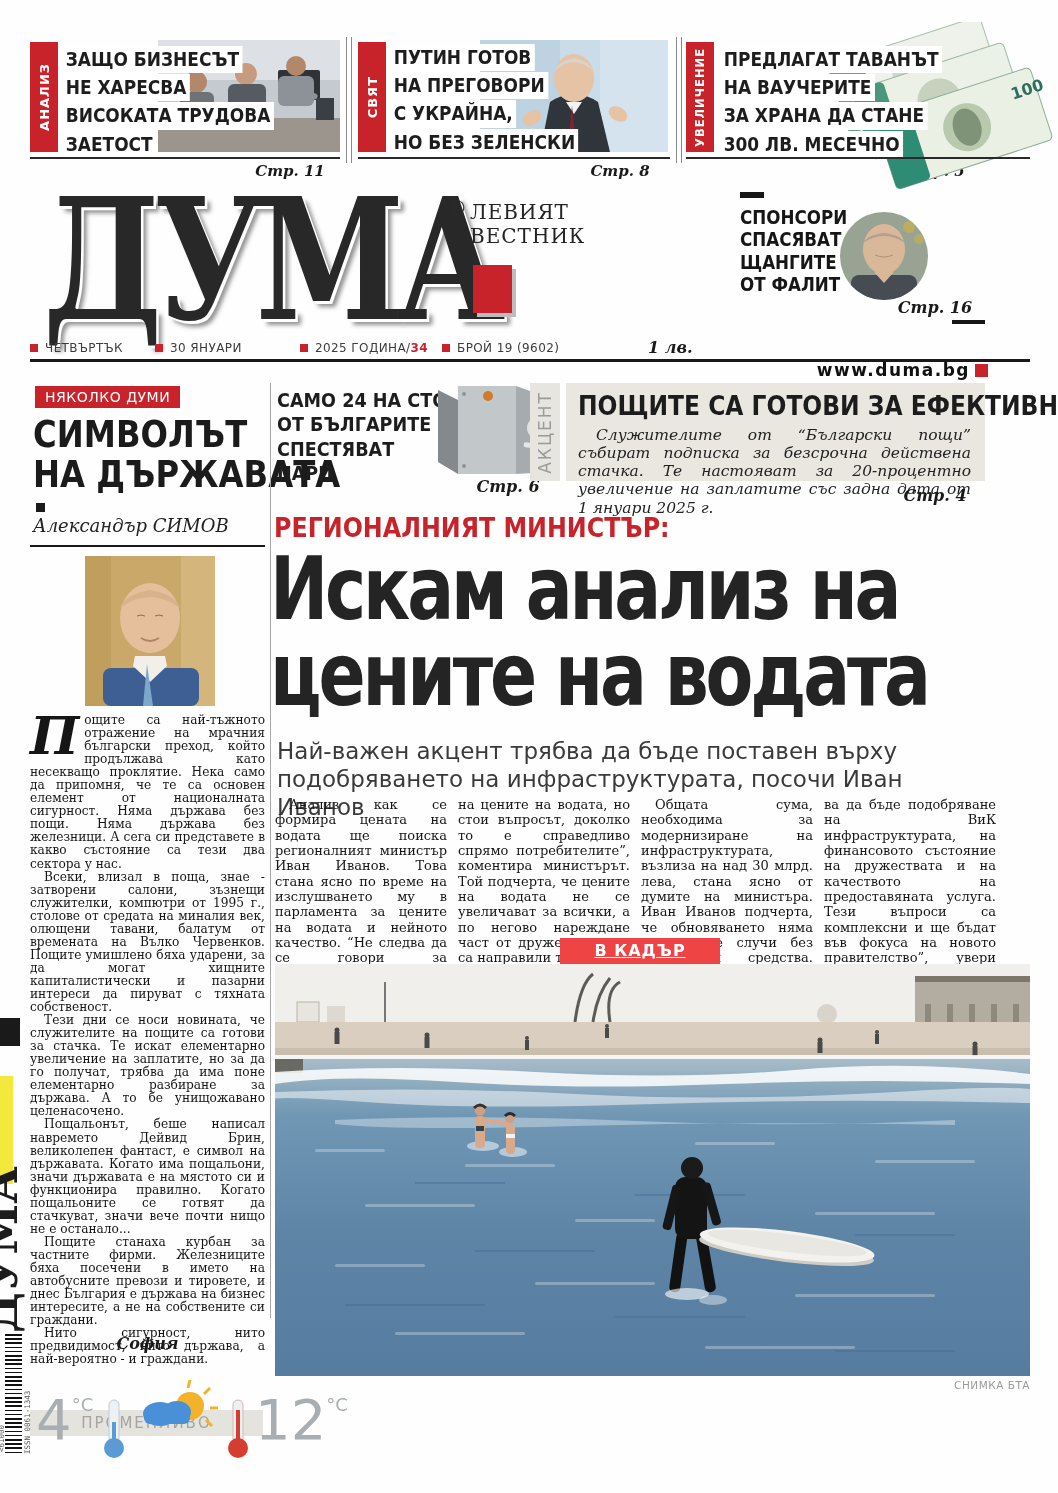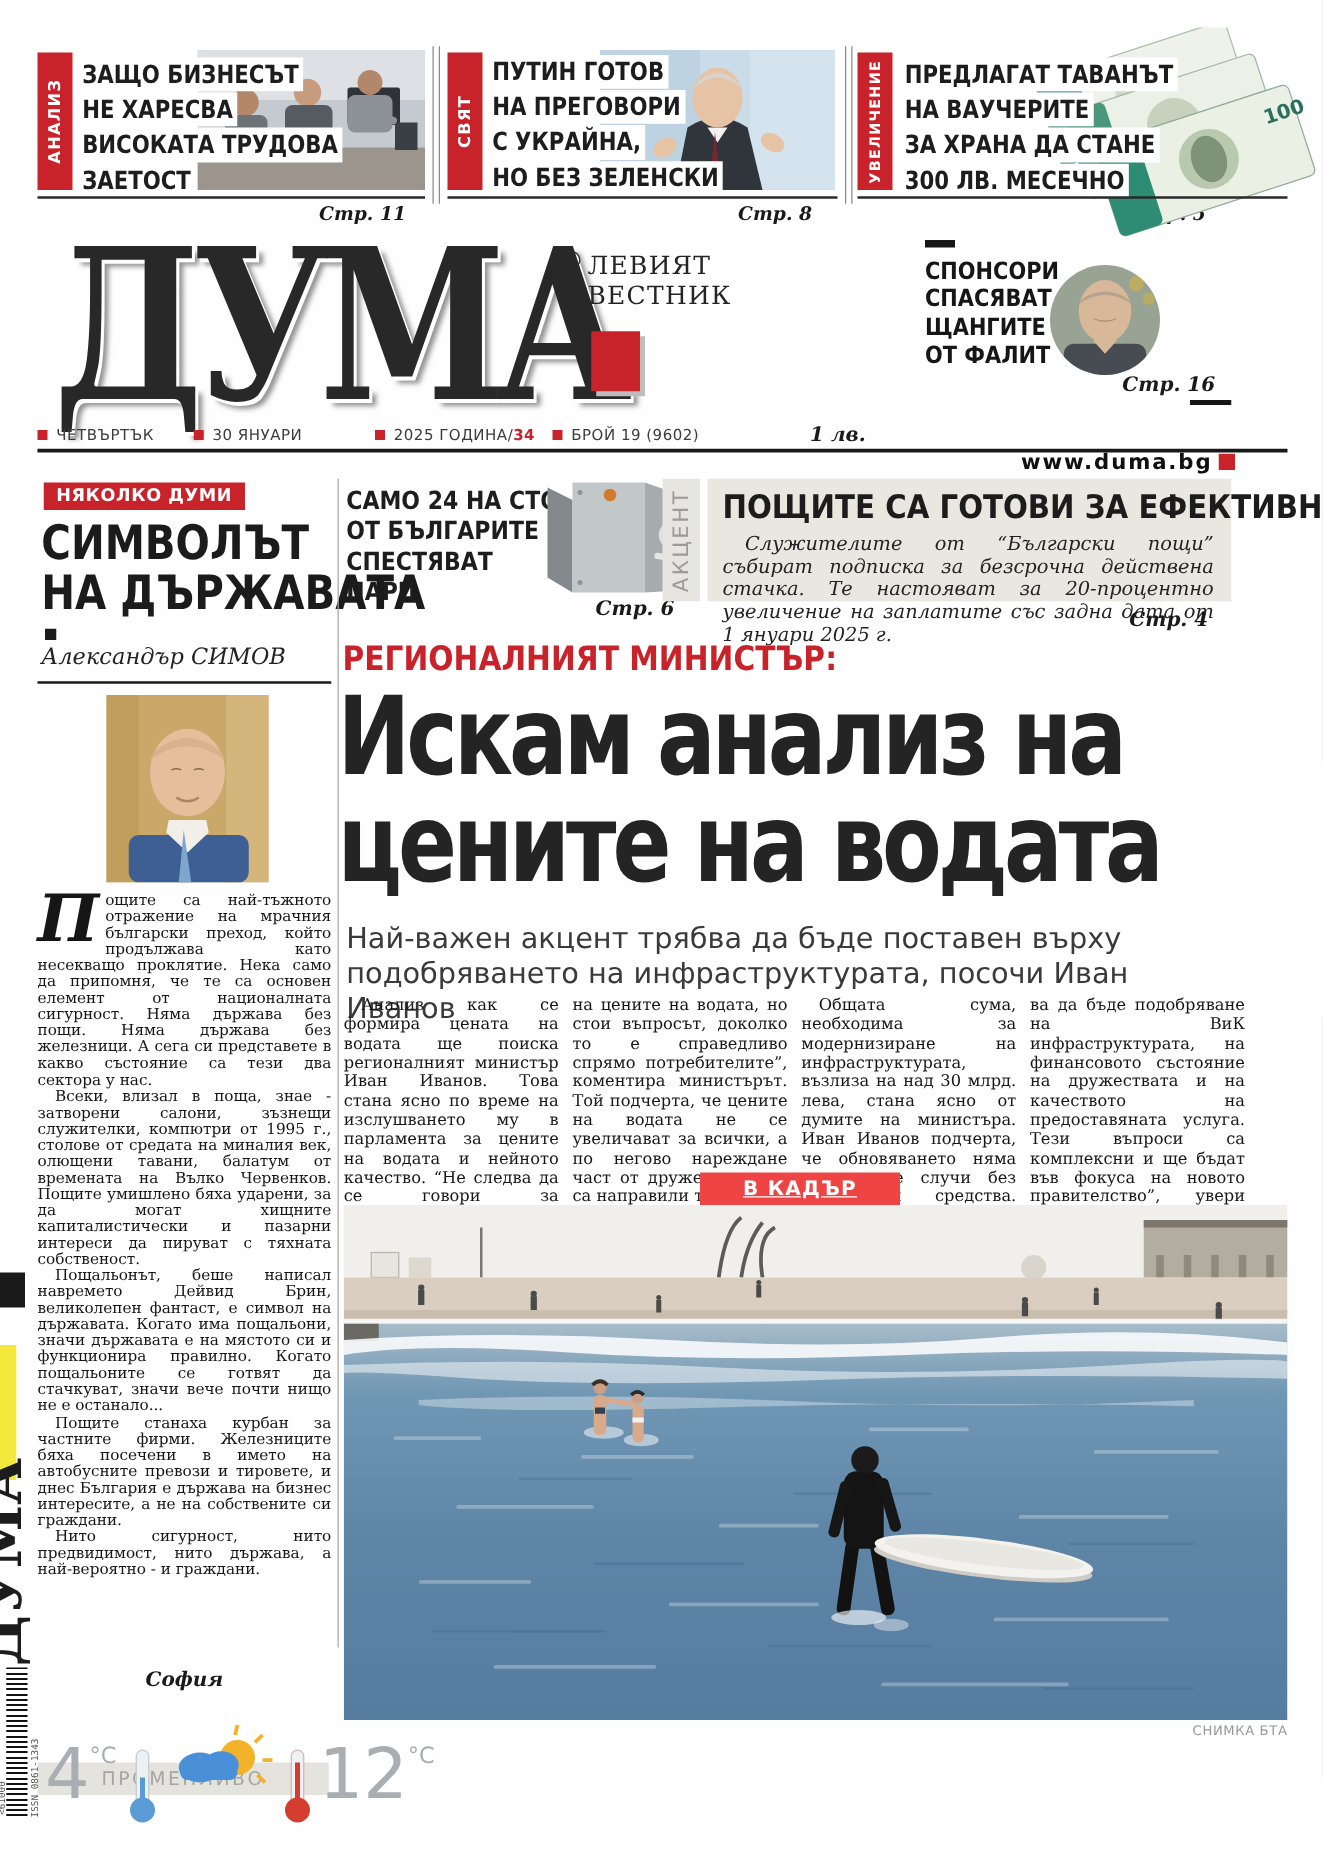--- a/index.html
+++ b/index.html
@@ -24,21 +24,21 @@
   .sp-title{font-weight:bold;font-size:19px;line-height:1.18;transform:scaleX(.88);transform-origin:0 0;color:#161616;}
   .sp-title .ln{display:block;white-space:nowrap;}
   .dash{background:#161616;}
   .dl-item{font-size:12px;letter-spacing:.4px;color:#3c3c3c;white-space:nowrap;}
   .dl-sq{display:inline-block;width:8px;height:8px;background:#c8232a;margin-right:7px;}
   .price{font-family:"DejaVu Serif",serif;font-style:italic;font-weight:bold;font-size:16px;}
   .site{font-weight:bold;font-size:17px;letter-spacing:1.5px;color:#101010;}
   .site-sq{display:inline-block;width:13px;height:13px;background:#c8232a;margin-left:5px;vertical-align:-1px;}
   .mainrule{height:3px;background:#191919;}
   
-  .badge{background:#c8232a;color:#fff;font-weight:bold;font-size:14px;letter-spacing:.5px;padding:3px 10px;display:inline-block;}
+  .badge{background:#c8232a;color:#fff;font-weight:normal;font-size:14px;letter-spacing:.5px;padding:3px 10px;display:inline-block;}
   .op-title{font-weight:bold;font-size:38px;line-height:1.06;transform:scaleX(.85);transform-origin:0 0;color:#1b1b1b;}
   .op-title .ln{display:block;white-space:nowrap;}
   .sqb{width:9px;height:9px;background:#1b1b1b;}
   .author{font-family:"DejaVu Serif",serif;font-style:italic;font-size:18px;color:#222;}
   .oprule{height:2px;background:#191919;}
   .op-body{font-family:"DejaVu Serif",serif;font-size:12.2px;line-height:1.07;text-align:justify;color:#161616;}
   .op-body p{margin:0;text-indent:14px;}
   .op-body p.first{text-indent:0;}
   .dropcap{float:left;font-family:"DejaVu Serif",serif;font-style:italic;font-weight:bold;font-size:52px;line-height:.78;margin:2px 5px 0 0;}
   .city{font-family:"DejaVu Serif",serif;font-style:italic;font-weight:bold;font-size:16px;text-align:center;}
@@ -228,20 +228,21 @@
     <ellipse cx="65" cy="62" rx="30" ry="35" fill="#e5bf9b"></ellipse>
     <path d="M35 52 Q65 30 95 52 Q90 38 65 34 Q40 38 35 52" fill="#d8b28b"></path>
     <ellipse cx="35" cy="64" rx="5" ry="8" fill="#dcb astonishing" opacity="0"></ellipse>
     <ellipse cx="35" cy="64" rx="5" ry="8" fill="#dcb astonishing" opacity="0"></ellipse>
     <path d="M52 60 Q56 58 60 60 M70 60 Q74 58 78 60" stroke="#8a6a4e" fill="none"></path>
     <path d="M56 82 Q65 88 74 82" stroke="#b08563" fill="none" stroke-width="2"></path>
   </svg>
   <div class="abs op-body" style="left:30px;top:714px;width:235px;">
     <p class="first"><span class="dropcap">П</span><span>ощите са най-тъжното отражение на мрачния български преход, който продължава като несекващо проклятие. Нека само да припомня, че те са основен елемент от националната сигурност. Няма държава без пощи. Няма държава без железници. А сега си представете в какво състояние са тези два сектора у нас.</span></p>
     <p>Всеки, влизал в поща, знае - затворени салони, зъзнещи служителки, компютри от 1995 г., столове от средата на миналия век, олющени тавани, балатум от времената на Вълко Червенков. Пощите умишлено бяха ударени, за да могат хищните капиталистически и пазарни интереси да пируват с тяхната собственост.</p>
+    <p>Тези дни се носи новината, че служителите на пощите са готови за стачка. Те искат елементарно увеличение на заплатите, но за да го получат, трябва да има поне елементарно разбиране за държава. А то бе унищожавано целенасочено.</p>
     <p>Пощальонът, беше написал навремето Дейвид Брин, великолепен фантаст, е символ на държавата. Когато има пощальони, значи държавата е на мястото си и функционира правилно. Когато пощальоните се готвят да стачкуват, значи вече почти нищо не е останало...</p>
     <p>Пощите станаха курбан за частните фирми. Железниците бяха посечени в името на автобусните превози и тировете, и днес България е държава на бизнес интересите, а не на собствените си граждани.</p>
     <p>Нито сигурност, нито предвидимост, нито държава, а най-вероятно - и граждани.</p>
   </div>
   <div class="abs city" style="left:30px;top:1334px;width:235px;">София</div>
   <div class="abs cond-bar" style="left:30px;top:1410px;width:233px;height:26px;">ПРОМЕНЛИВО</div>
   <div class="abs" style="left:36px;top:1392px;">
     <span class="wnum">4</span><span class="wdeg">°C</span>
   </div>
   <svg class="abs" style="left:102px;top:1398px;" width="24" height="62" viewBox="0 0 24 62">

